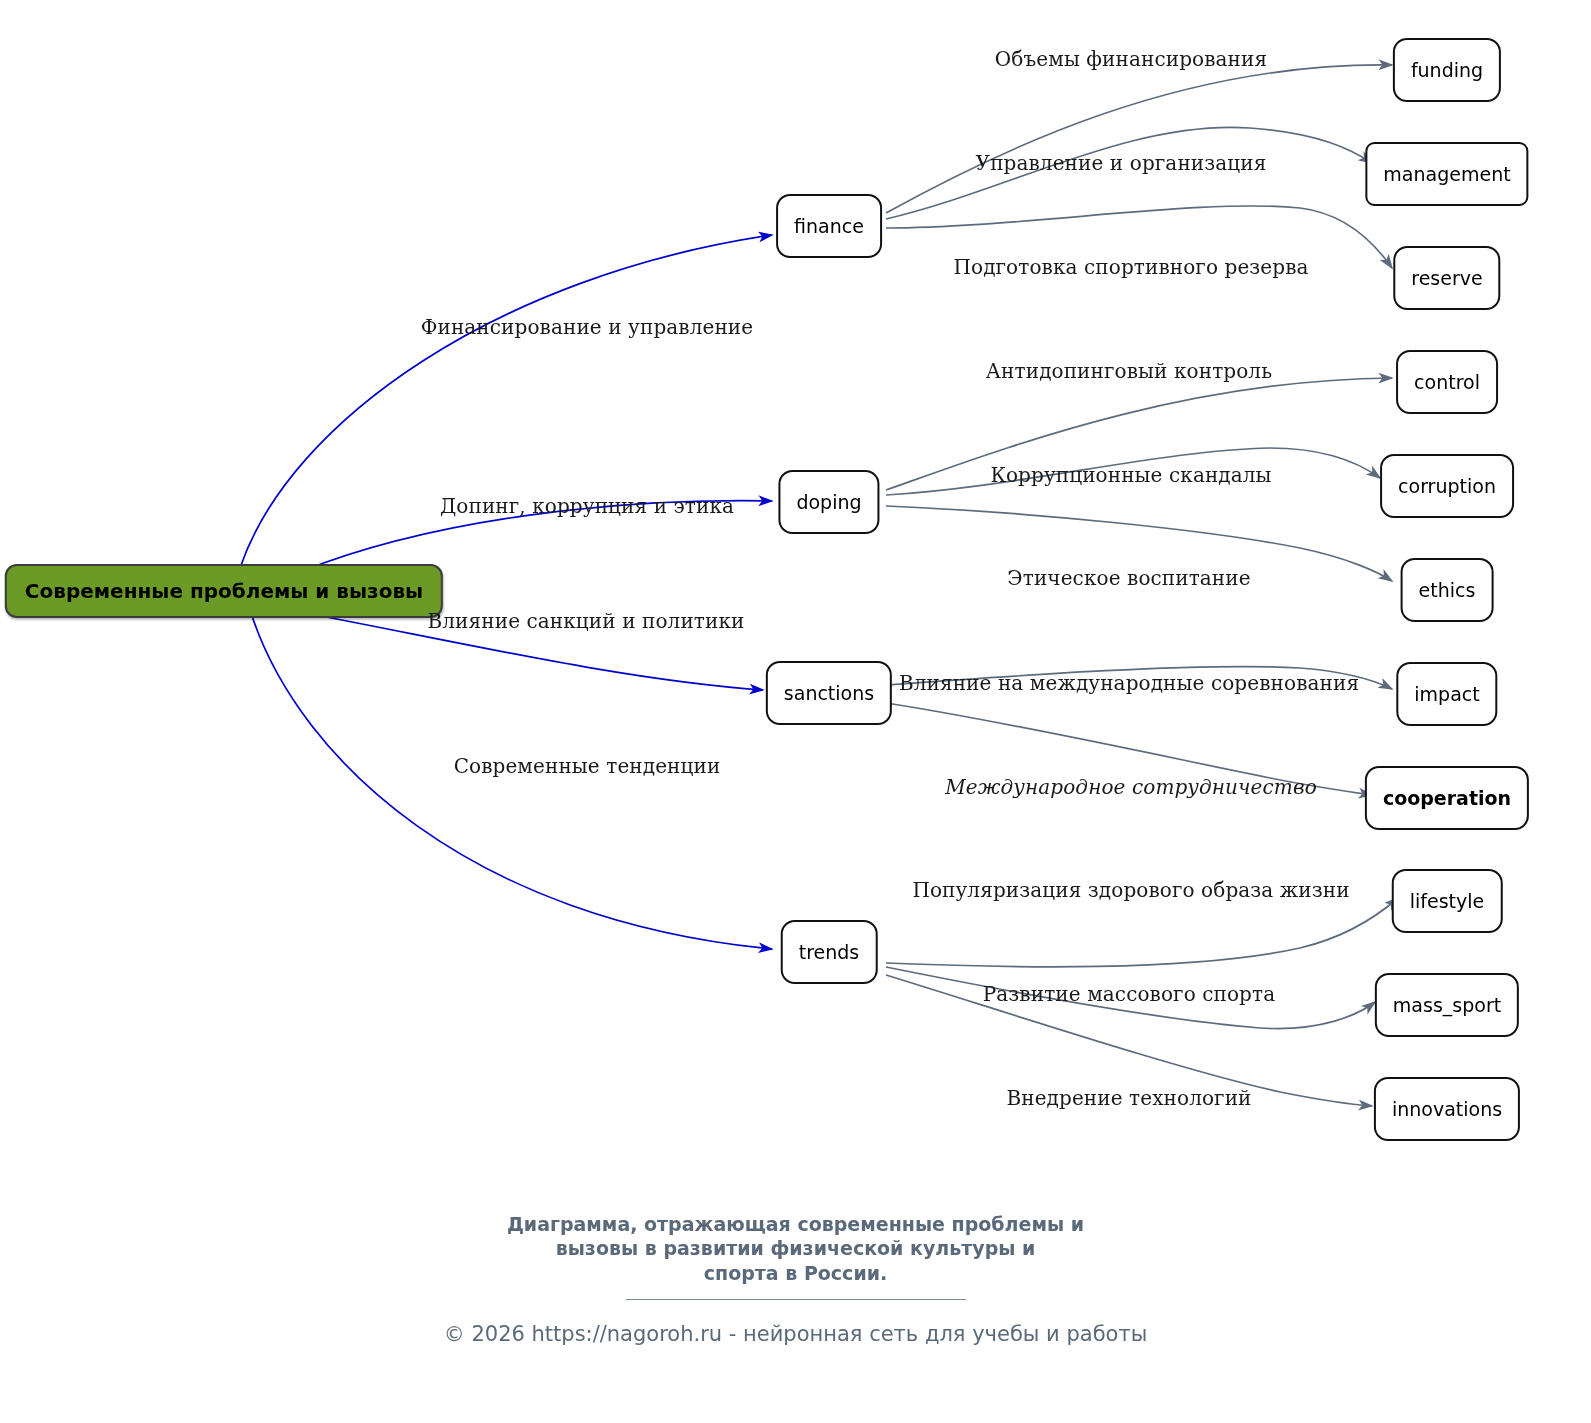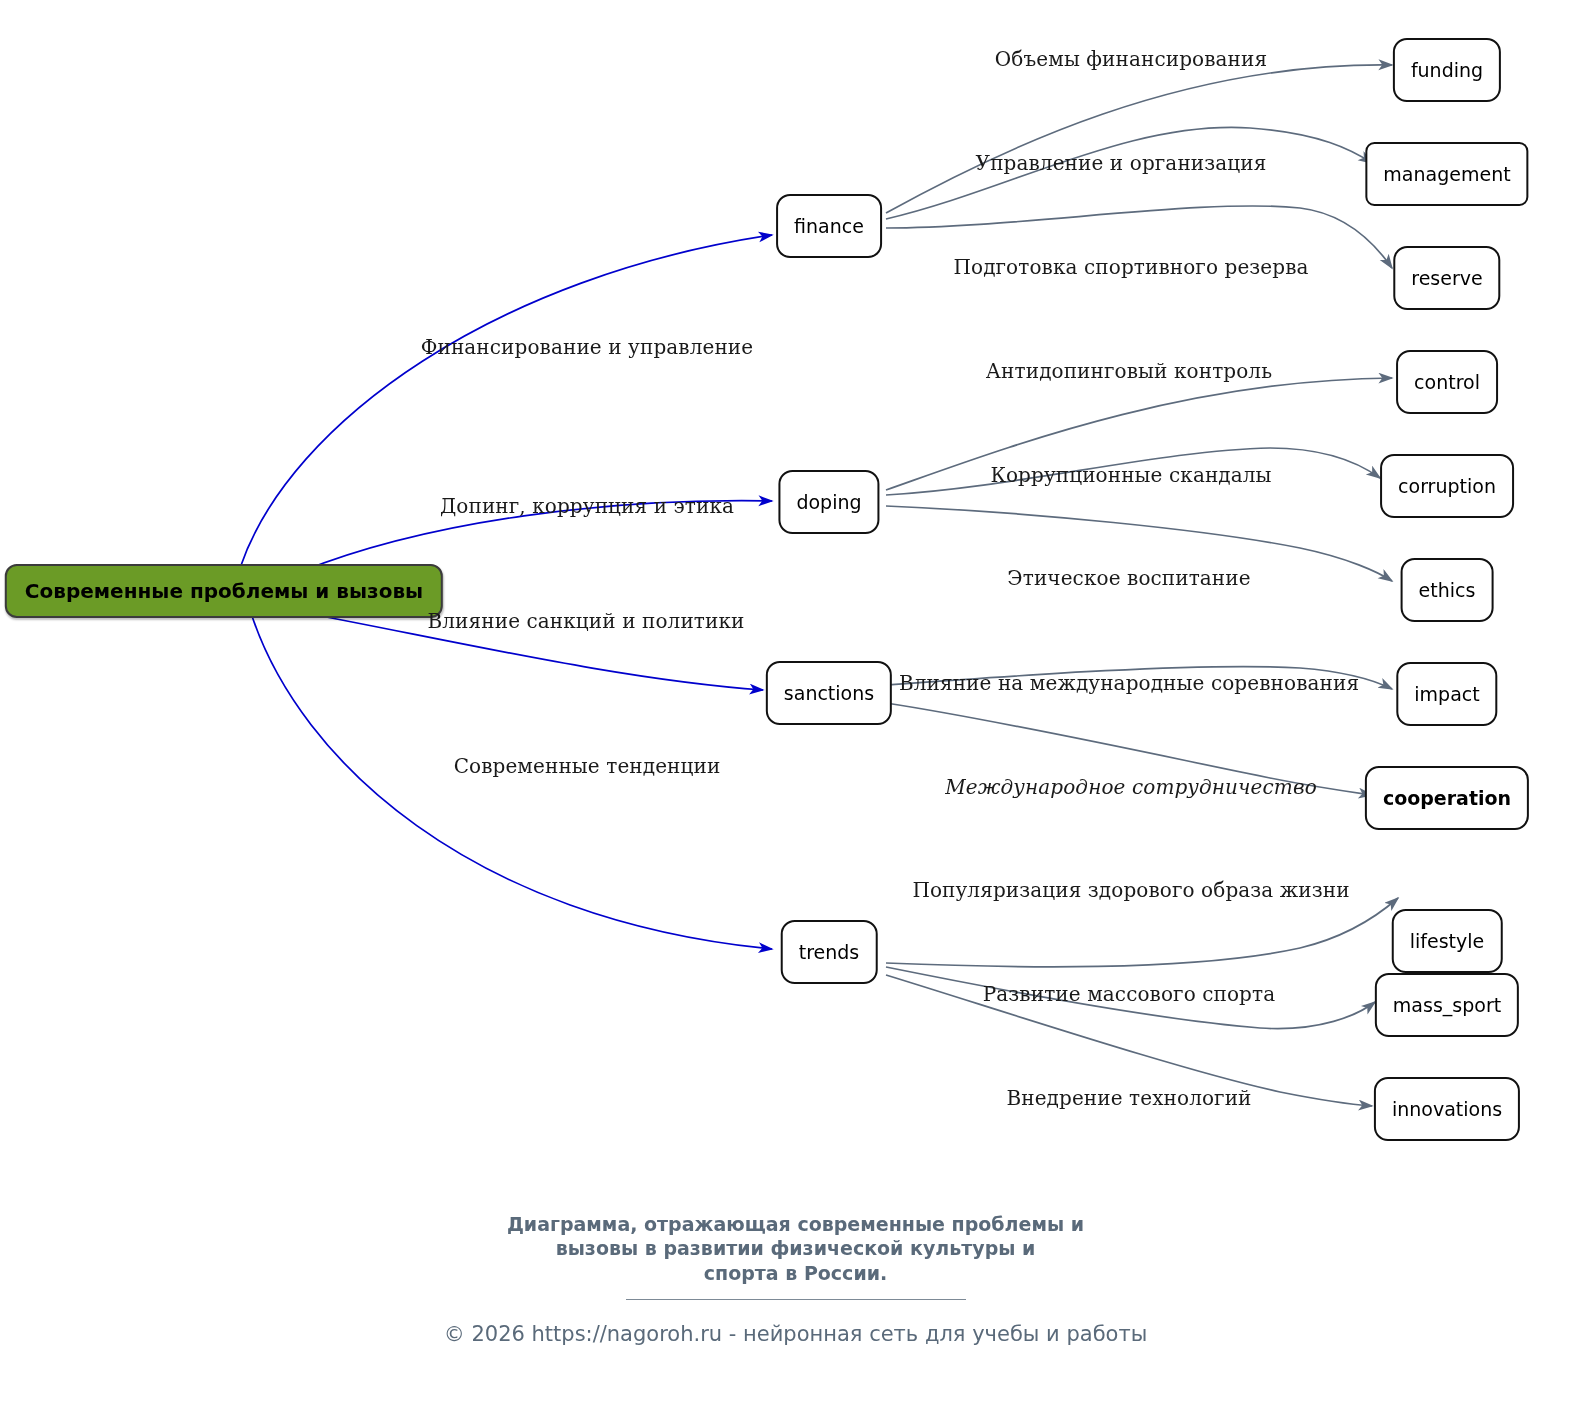--- a/index.html
+++ b/index.html
@@ -168,31 +168,31 @@
     <span>ethics</span>
   </div>
 
   <div class="node node-leaf" style="left:1447px; top:694px;">
     <span>impact</span>
   </div>
   <div class="node node-leaf" style="left:1447px; top:798px;font-weight:bold;">
     <span>cooperation</span>
   </div>
 
-  <div class="node node-leaf" style="left:1447px; top:901px;margin-top:40px;">
+  <div class="node node-leaf" style="left:1447px; top:901px;">
     <span>lifestyle</span>
   </div>
   <div class="node node-leaf" style="left:1447px; top:1005px;">
     <span>mass_sport</span>
   </div>
   <div class="node node-leaf" style="left:1447px; top:1109px;">
     <span>innovations</span>
   </div>
 
-  <div class="edge-label" style="left:587px; top:347px;">Финансирование и управление</div>
+  <div class="edge-label" style="left:587px; top:327px;">Финансирование и управление</div>
   <div class="edge-label" style="left:587px; top:506px;">Допинг, коррупция и этика</div>
   <div class="edge-label" style="left:586px; top:621px;">Влияние санкций и политики</div>
   <div class="edge-label" style="left:587px; top:766px;">Современные тенденции</div>
 
   <div class="edge-label" style="left:1131px; top:59px;">Объемы финансирования</div>
   <div class="edge-label" style="left:1121px; top:163px;">Управление и организация</div>
   <div class="edge-label" style="left:1131px; top:267px;">Подготовка спортивного резерва</div>
 
   <div class="edge-label" style="left:1129px; top:371px;">Антидопинговый контроль</div>
   <div class="edge-label" style="left:1131px; top:475px;">Коррупционные скандалы</div>

